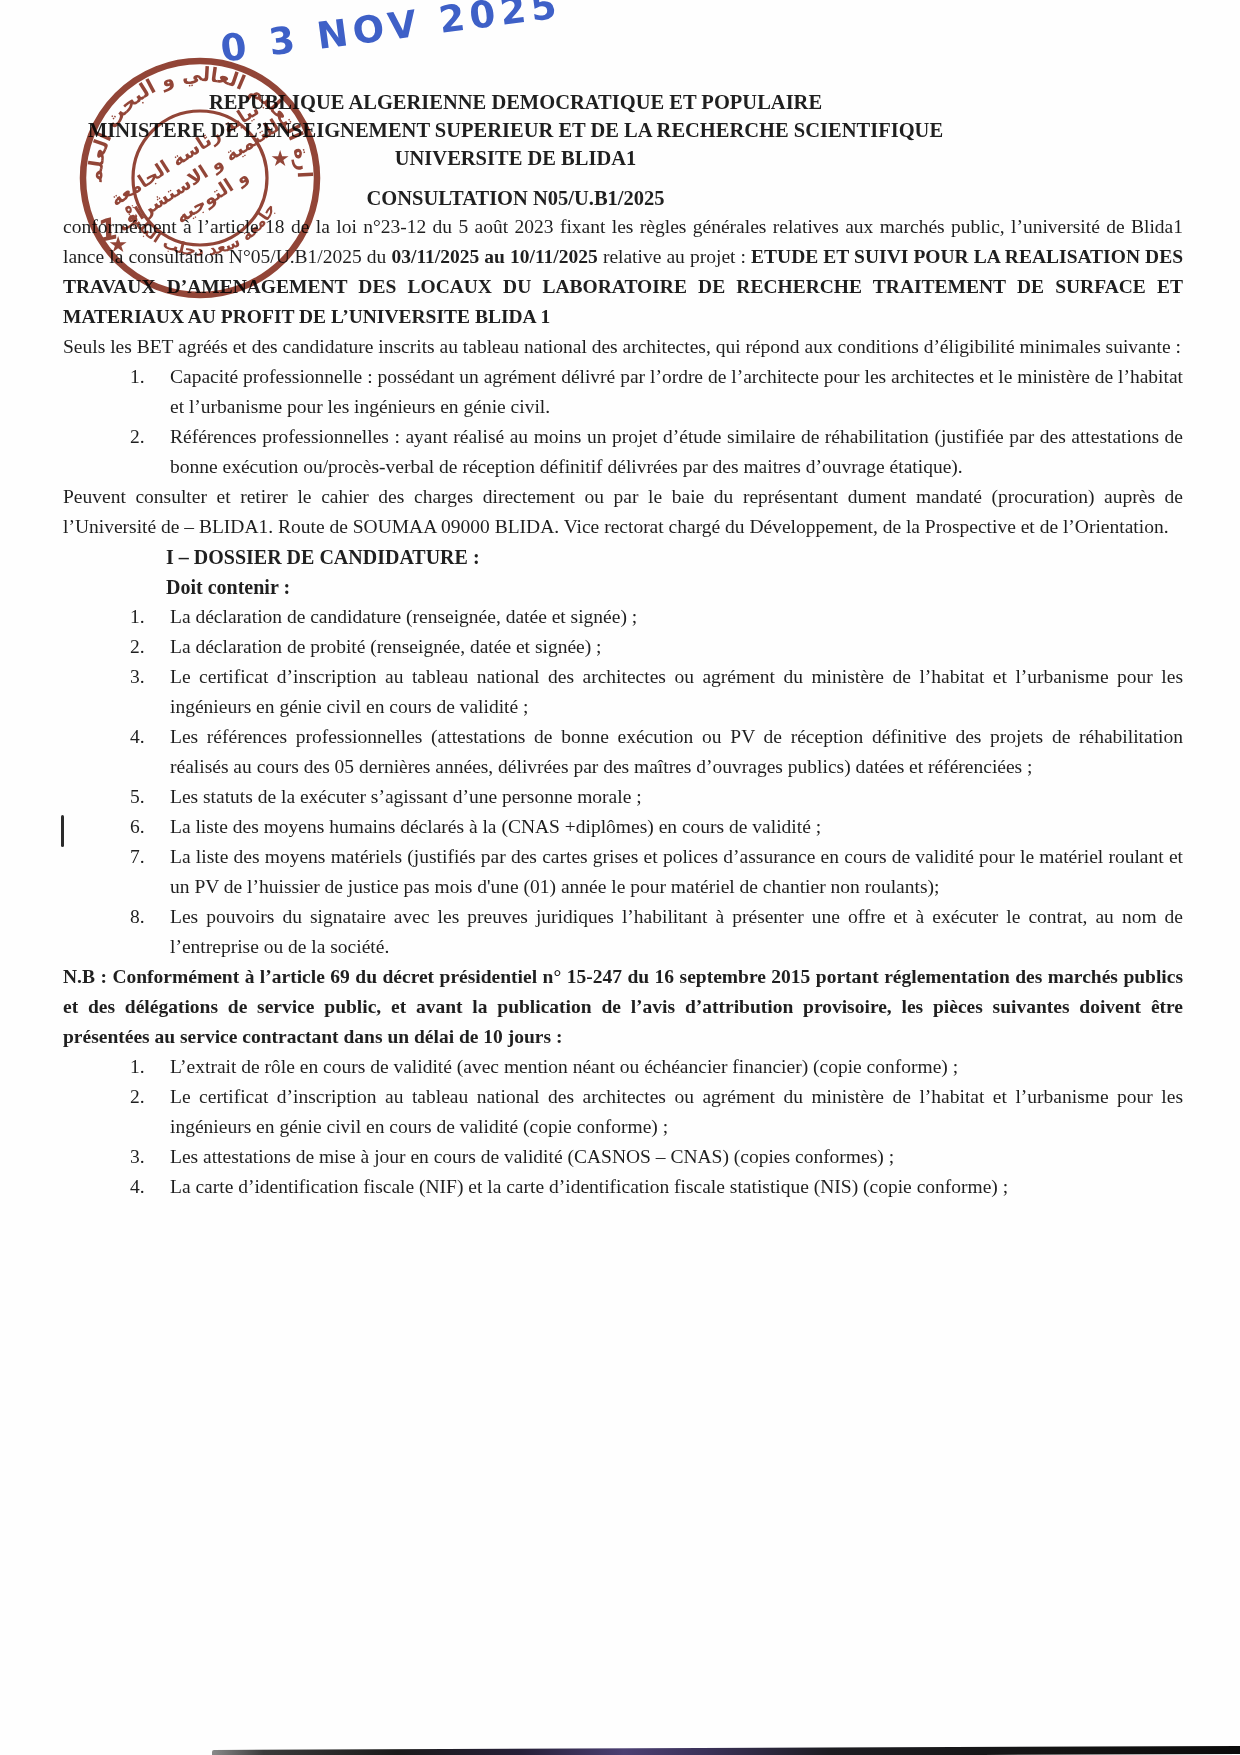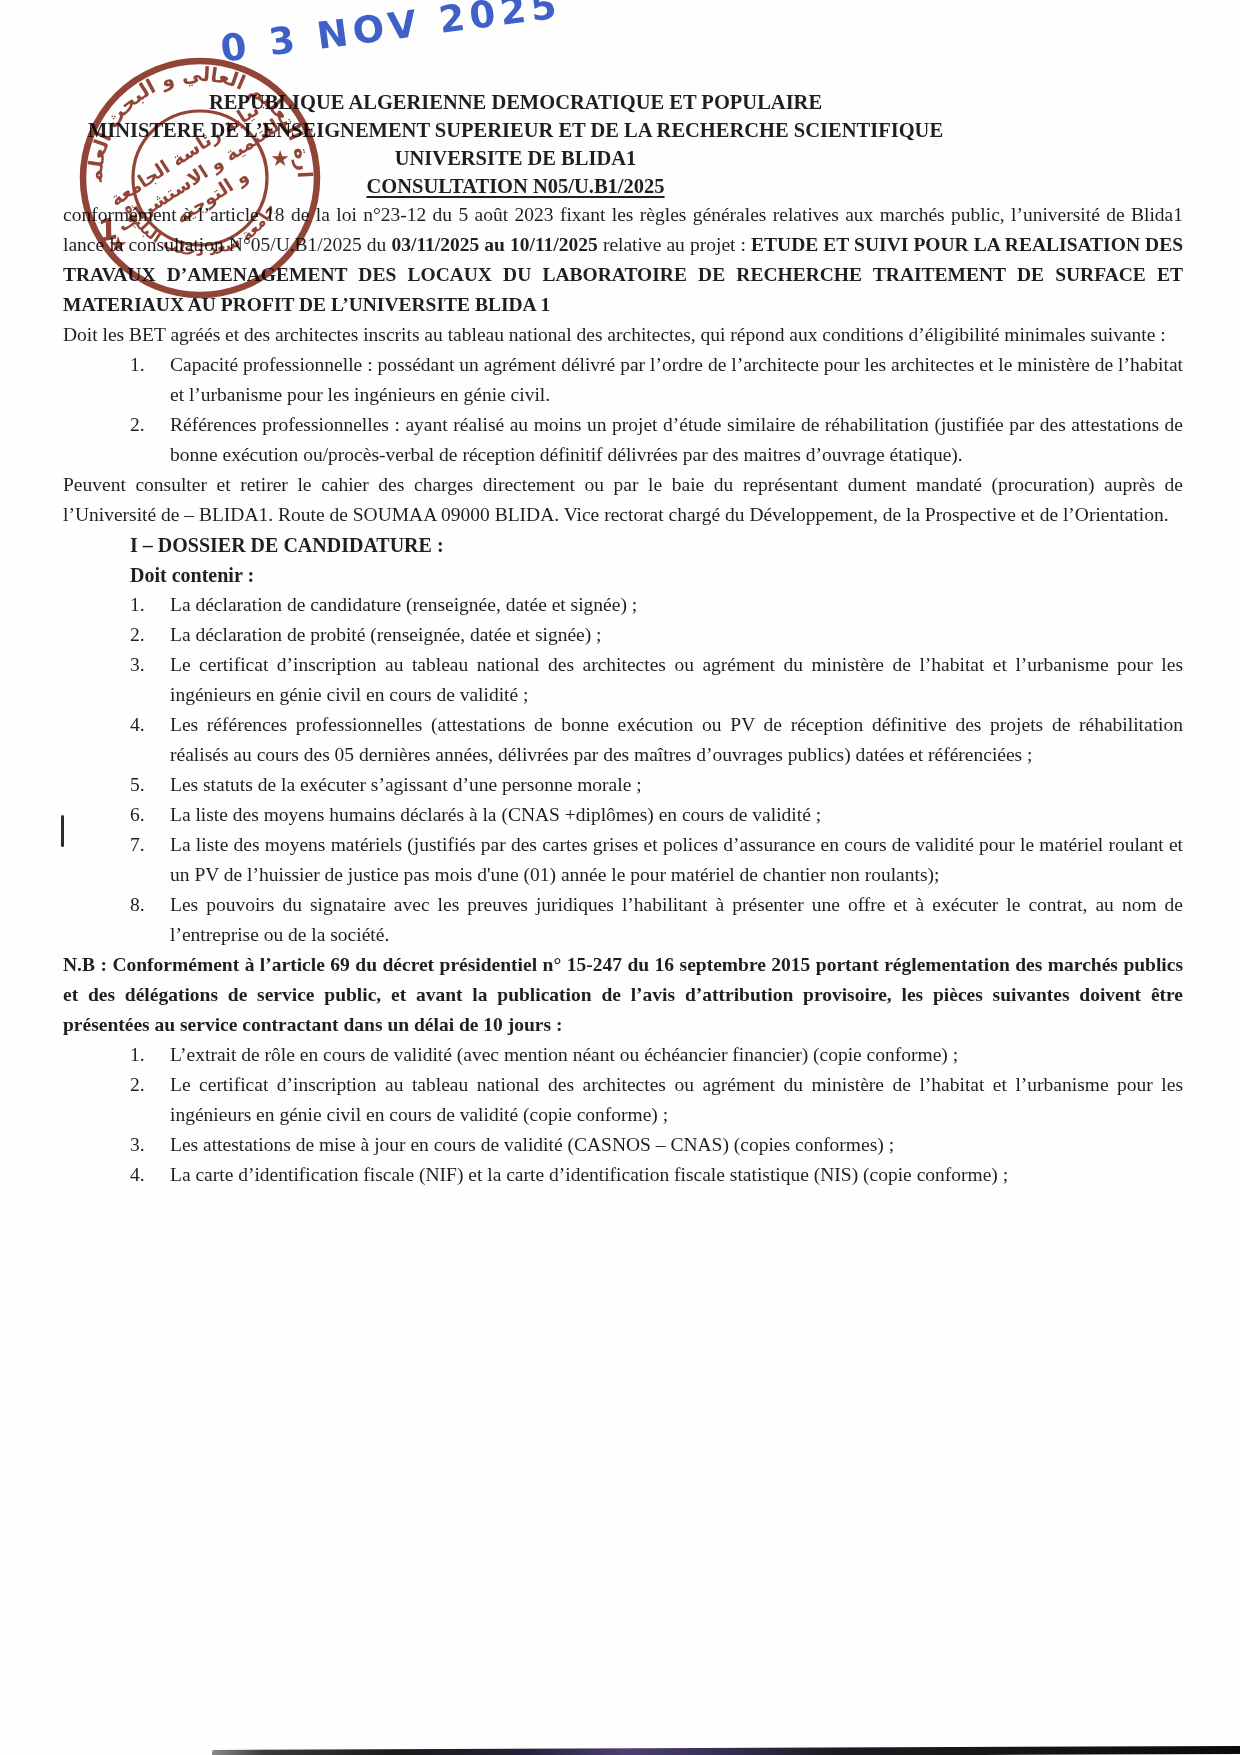--- a/index.html
+++ b/index.html
@@ -4,30 +4,30 @@
 <style>
   html,body{margin:0;padding:0;background:#ffffff;}
   .page{
     position:relative;width:1240px;height:1755px;overflow:hidden;
     background:#fefefe;color:#1f1f1f;
     font-family:"Liberation Serif","DejaVu Serif",serif;
   }
   .content{position:absolute;left:63px;right:57px;top:88px;}
   .doc-header{width:905px;text-align:center;font-weight:bold;font-size:20.5px;line-height:28px;}
   .doc-header .hline{white-space:nowrap;}
-  .doc-header .u{text-decoration:underline;text-decoration-thickness:2px;text-underline-offset:3px;}
+  .doc-header .u{text-decoration-thickness:2px;text-underline-offset:3px;margin-top:12px;}
   p.body{margin:0;font-size:19.5px;line-height:30px;text-align:justify;}
   .b{font-weight:bold;margin-top:12px;}
   .mt-intro{margin-top:12px;}
   .mt-lg{margin-top:24px;}
   .list{margin:0;}
   .li{display:flex;margin-left:67px;font-size:19.5px;line-height:30px;}
   .li .num{flex:0 0 40px;}
   .li .txt{flex:1;text-align:justify;}
-  .sect{margin-left:67px;font-weight:bold;font-size:20px;line-height:30px;}
+  .sect{margin-left:103px;font-weight:bold;font-size:20px;line-height:30px;}
   .nbp{font-weight:bold;}
 
   
   .date-stamp{
     position:absolute;left:218px;top:28px;z-index:5;
     font-family:"DejaVu Sans","Liberation Sans",sans-serif;
     font-weight:bold;font-size:37px;letter-spacing:5px;
     color:#2d52c4;transform:rotate(-7.5deg);transform-origin:left top;
     mix-blend-mode:multiply;opacity:.92;white-space:nowrap;
   }
@@ -78,21 +78,21 @@
 
     <div class="doc-header">
       <div class="hline">REPUBLIQUE ALGERIENNE DEMOCRATIQUE ET POPULAIRE</div>
       <div class="hline">MINISTERE DE L’ENSEIGNEMENT SUPERIEUR ET DE LA RECHERCHE SCIENTIFIQUE</div>
       <div class="hline">UNIVERSITE DE BLIDA1</div>
       <div class="hline u">CONSULTATION N05/U.B1/2025</div>
     </div>
 
     <p class="body mt-intro"><span>conformément à l’article 18 de la loi n°23-12 du 5 août 2023 fixant les règles générales relatives aux marchés public, l’université de Blida1 lance la consultation N°05/U.B1/2025 du </span><span class="b">03/11/2025 au 10/11/2025</span><span> relative au projet : </span><span class="b">ETUDE ET SUIVI POUR LA REALISATION DES TRAVAUX D’AMENAGEMENT DES LOCAUX DU LABORATOIRE DE RECHERCHE TRAITEMENT DE SURFACE ET MATERIAUX AU PROFIT DE L’UNIVERSITE BLIDA 1</span></p>
 
-    <p class="body mt-lg">Doit les BET agréés et des architectes inscrits au tableau national des architectes, qui répond aux conditions d’éligibilité minimales suivante :</p>
+    <p class="body mt-lg">Seuls les BET agréés et des candidature inscrits au tableau national des architectes, qui répond aux conditions d’éligibilité minimales suivante :</p>
 
     <div class="list">
       <div class="li">
         <span class="num">1.</span>
         <span class="txt">Capacité professionnelle : possédant un agrément délivré par l’ordre de l’architecte pour les architectes et le ministère de l’habitat et l’urbanisme pour les ingénieurs en génie civil.</span>
       </div>
       <div class="li">
         <span class="num">2.</span>
         <span class="txt">Références professionnelles : ayant réalisé au moins un projet d’étude similaire de réhabilitation (justifiée par des attestations de bonne exécution ou/procès-verbal de réception définitif délivrées par des maitres d’ouvrage étatique).</span>
       </div>

